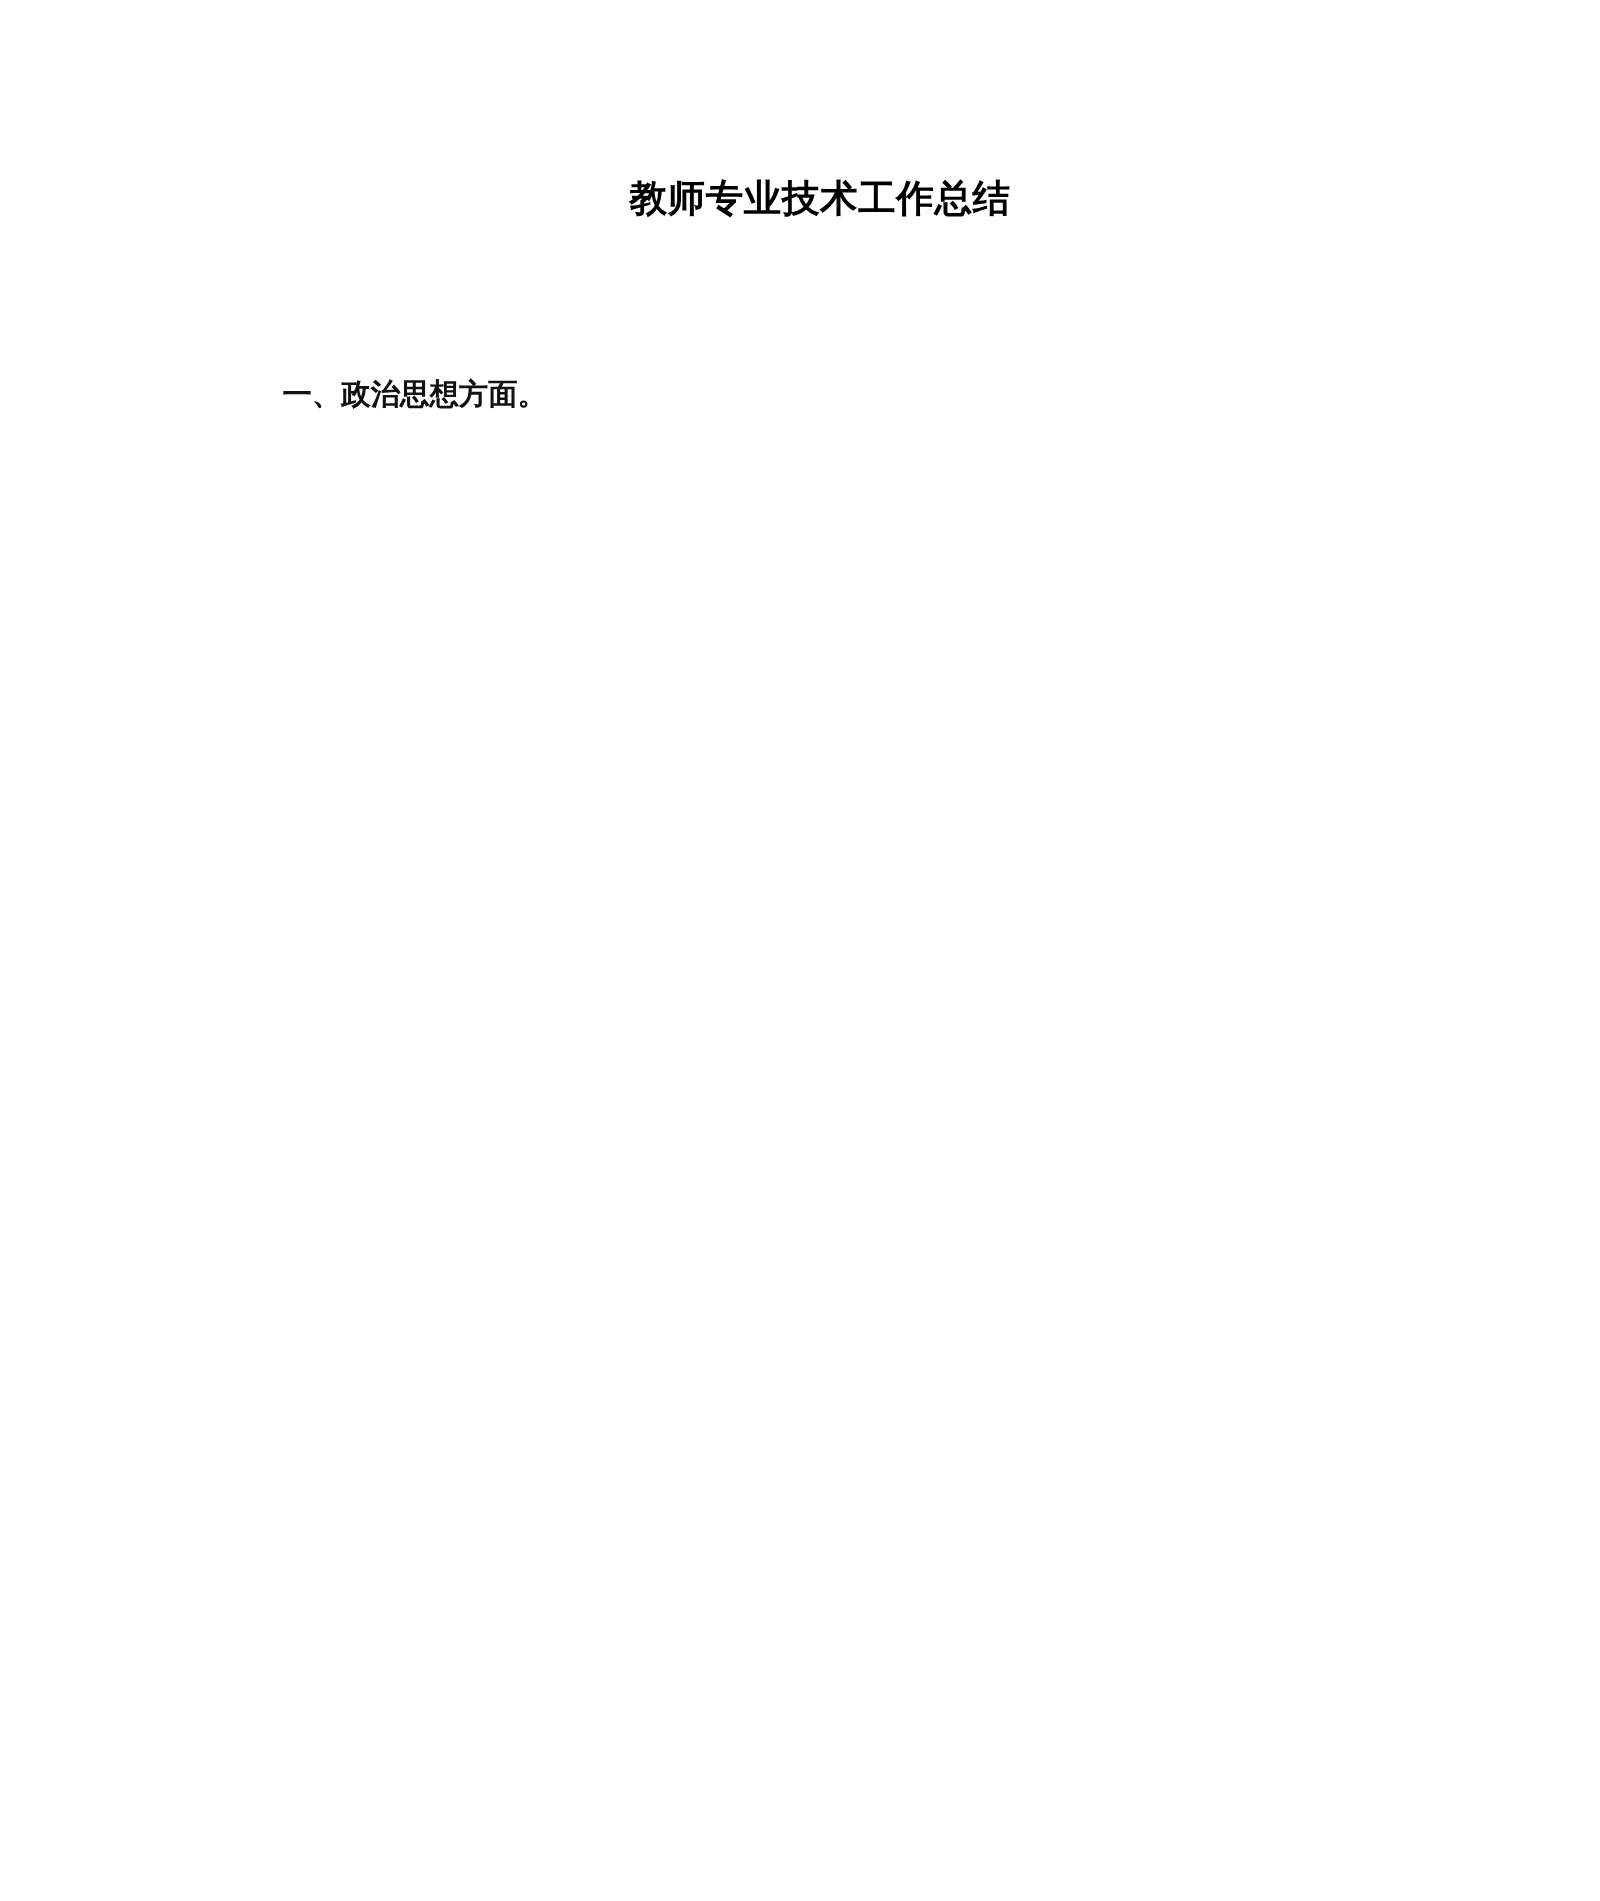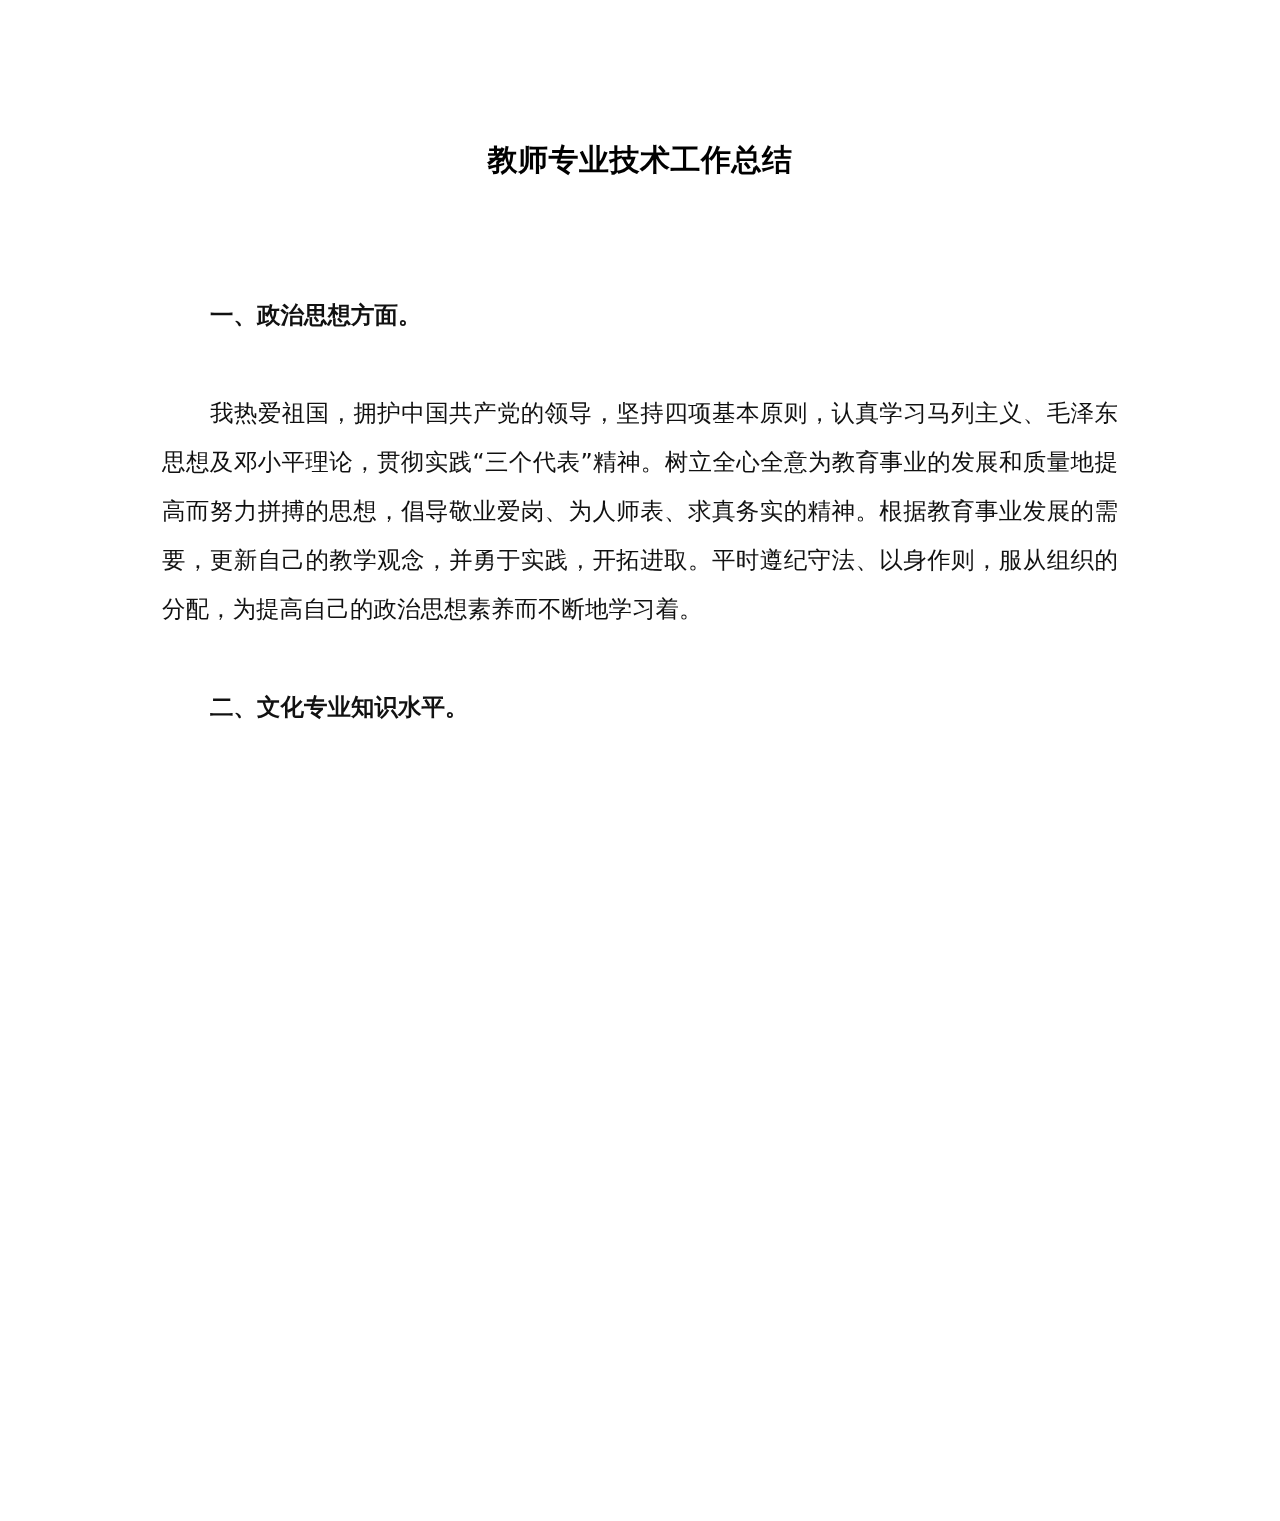--- a/index.html
+++ b/index.html
@@ -10,21 +10,21 @@
     body {
       width: 1280px;
       height: 1521px;
       position: relative;
       overflow: hidden;
       font-family: "DejaVu Sans", "Liberation Sans", sans-serif;
       color: #111111;
     }
     .page {
       position: absolute;
-      left: 0;
+      left: 16px;
       top: 0;
       width: 1040px;
       height: 1521px;
       background: #ffffff;
     }
     .title {
       position: absolute;
       left: 0;
       top: 138px;
       width: 1280px;
@@ -67,22 +67,20 @@
 
 <div class="page">
   <div class="title">教师专业技术工作总结</div>
 
   <div class="body">
     <div class="gap"></div>
 
     <p class="heading">一、政治思想方面。</p>
     <div class="gap"></div>
 
-    <p class="para">我热爱祖国，拥护中国共产党的领导，坚持四项基本原则，认真学习马列主义、毛泽东思想及邓小平理论，贯彻实践“三个代表”精神。树立全心全意为教育事业的发展和质量地提高而努力拼搏的思想，倡导敬业爱岗、为人师表、求真务实的精神。根据教育事业发展的需要，更新自己的教学观念，并勇于实践，开拓进取。平时遵纪守法、以身作则，服从组织的分配，为提高自己的政治思想素养而不断地学习着。</p>
     <div class="gap"></div>
 
-    <p class="heading">二、文化专业知识水平。</p>
     <div class="gap"></div>
 
     <div class="gap"></div>
 
   </div>
 </div>
 
 </body></html>

